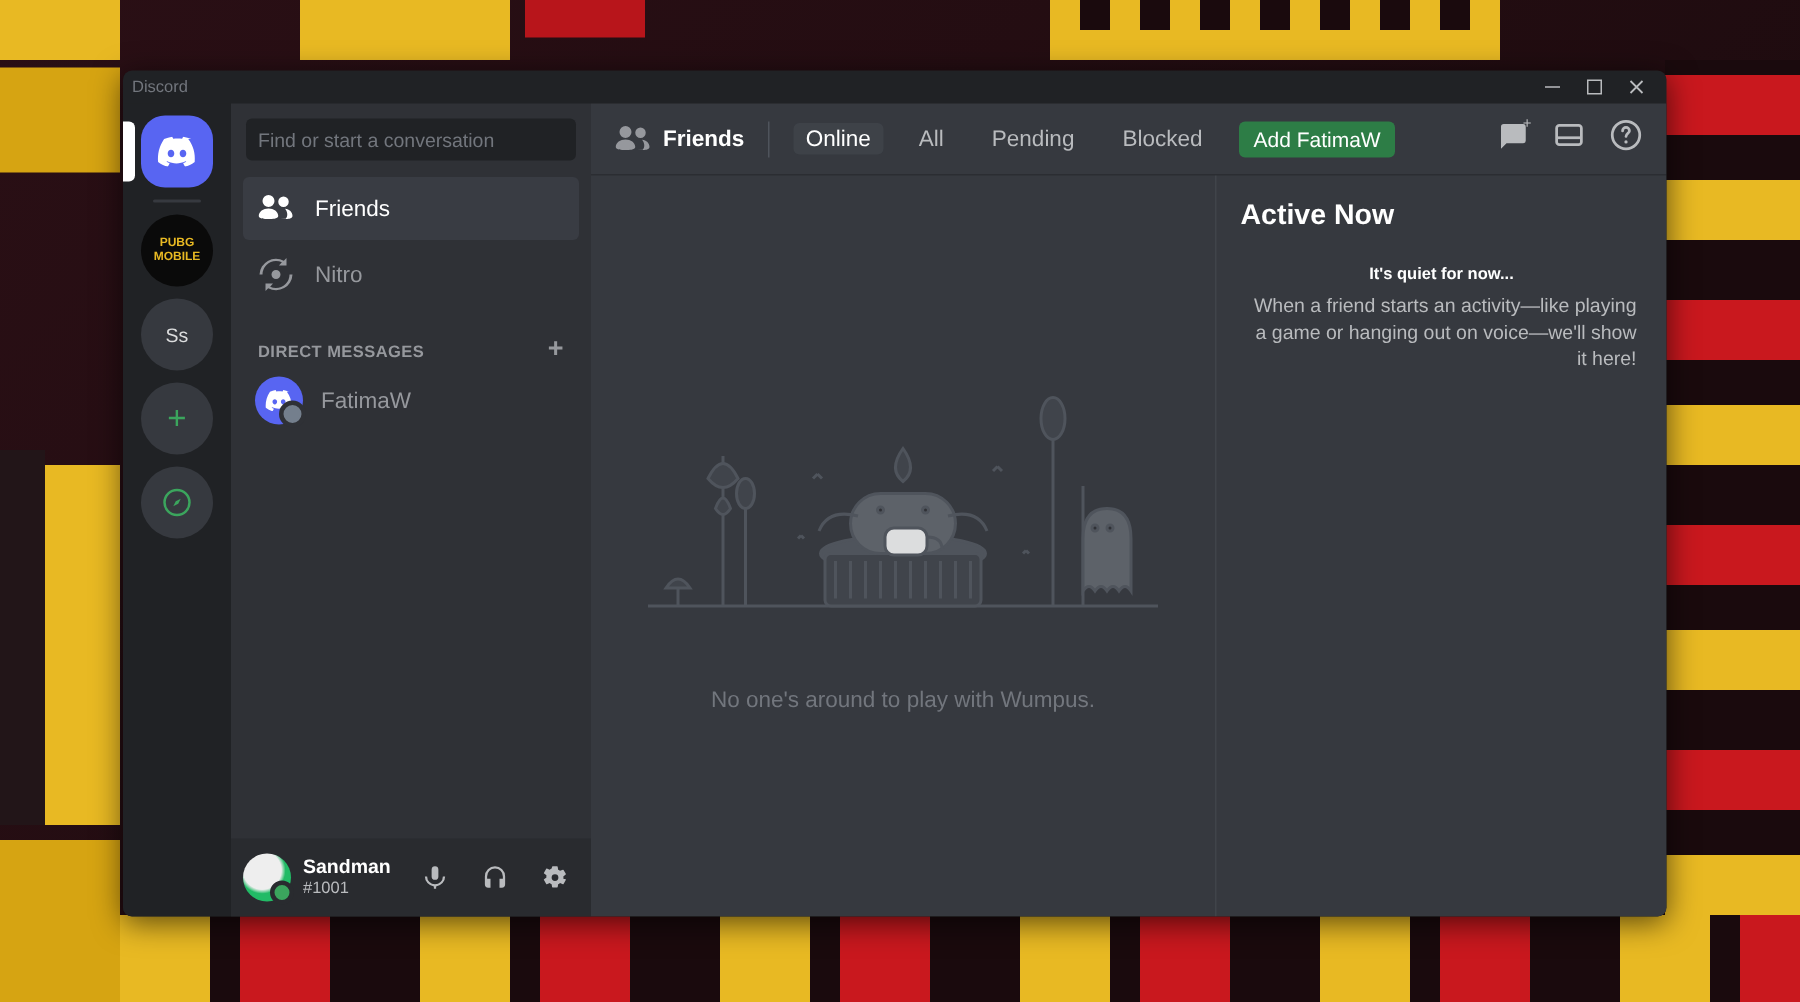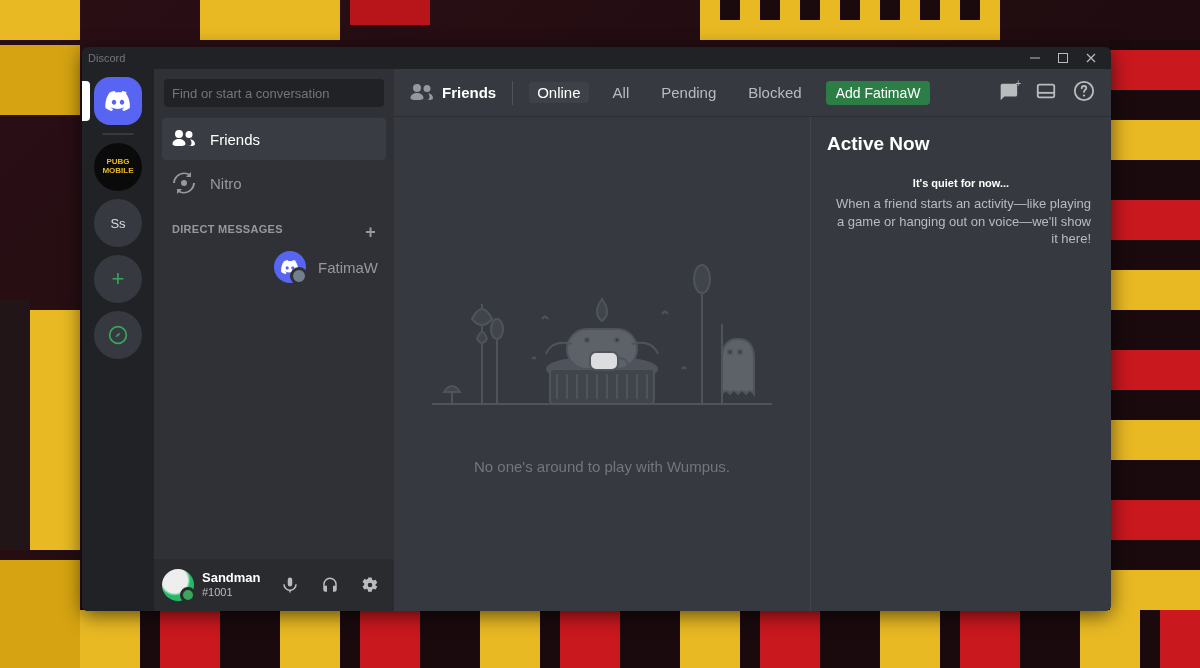--- a/index.html
+++ b/index.html
@@ -63,23 +63,23 @@
   .srv.add { background: #36393f; color: #3ba55d; font-size: 22px; }
   .srv.explore { background: #36393f; color: #3ba55d; }
   .railsep { width: 32px; height: 2px; background: #36393f; border-radius: 1px; }
 
   
   .side { width: 240px; background: #2f3136; display: flex; flex-direction: column; }
   .search { margin: 10px; height: 28px; background: #202225; border-radius: 4px; display: flex; align-items: center; padding: 0 8px; color: #72767d; font-size: 13px; cursor: text; }
   .navitem { margin: 1px 8px; height: 42px; border-radius: 4px; display: flex; align-items: center; padding: 0 10px; gap: 14px; color: #96989d; cursor: pointer; font-size: 15px; }
   .navitem.sel { background: #393c43; color: #fff; }
   .navitem svg { width: 24px; height: 24px; fill: currentColor; }
-  .dmhead { display: flex; align-items: flex-start; justify-content: space-between; padding: 18px 18px 4px 18px; color: #96989d; font-size: 11px; font-weight: 600; letter-spacing: .3px; }
+  .dmhead { display: flex; align-items: flex-end; justify-content: space-between; padding: 18px 18px 4px 18px; color: #96989d; font-size: 11px; font-weight: 600; letter-spacing: .3px; }
   .dmhead .plus { font-size: 18px; cursor: pointer; line-height: 1; }
-  .dm { margin: 1px 8px; height: 42px; border-radius: 4px; display: flex; align-items: center; padding: 0 8px; gap: 12px; color: #96989d; cursor: pointer; font-size: 15px; justify-content: flex-end; }
+  .dm { margin: 1px 8px; height: 42px; border-radius: 4px; display: flex; align-items: center; padding: 0 8px; gap: 12px; color: #96989d; cursor: pointer; font-size: 15px; }
   .dmav { width: 32px; height: 32px; border-radius: 50%; background: #5865f2; display: flex; align-items: center; justify-content: center; position: relative; }
   .dmav svg { width: 20px; height: 14px; fill: #fff; }
   .dmav .st { position: absolute; right: -2px; bottom: -2px; width: 12px; height: 12px; border-radius: 50%; background: #747f8d; border: 3px solid #2f3136; box-sizing: content-box; }
 
   .userbar { height: 52px; background: #292b2f; display: flex; align-items: center; padding: 0 8px; gap: 8px; }
   .uav { width: 32px; height: 32px; border-radius: 50%; background: radial-gradient(circle at 40% 35%, #eee 0 45%, #2b6 55% 100%); position: relative; }
   .uav .st { position: absolute; right: -2px; bottom: -2px; width: 10px; height: 10px; border-radius: 50%; background: #3ba55d; border: 3px solid #292b2f; box-sizing: content-box; }
   .uinfo { flex: 1; line-height: 1.15; }
   .unm { color: #fff; font-size: 13px; font-weight: 600; }
   .utag { color: #b9bbbe; font-size: 11px; }

